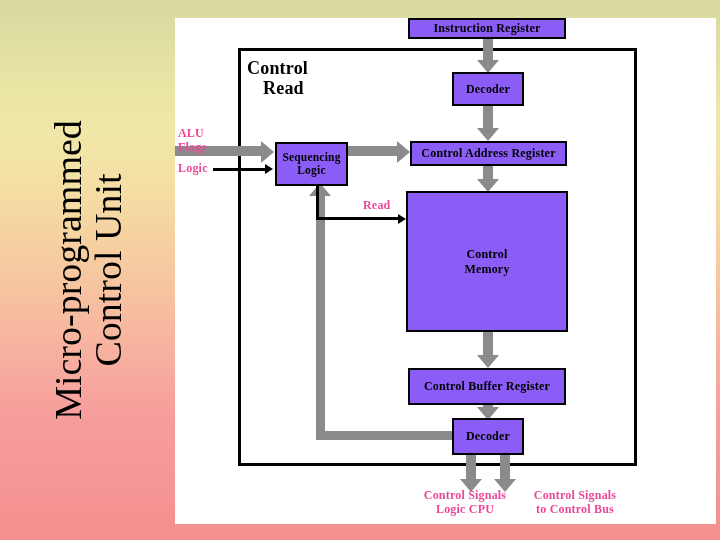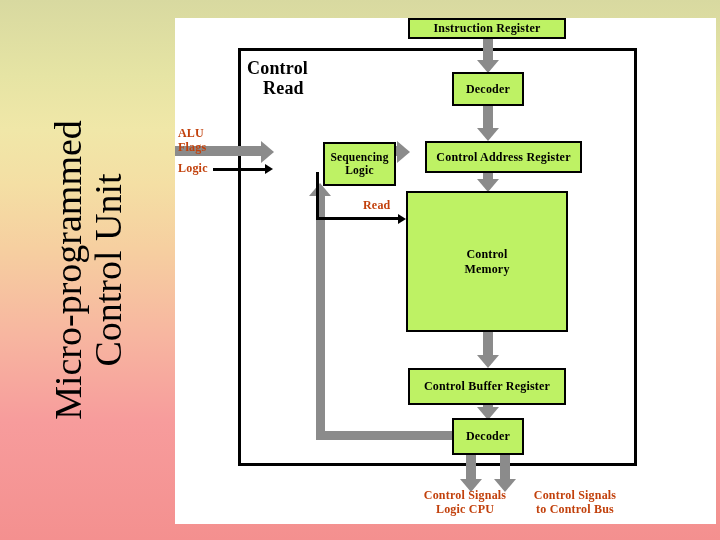--- a/index.html
+++ b/index.html
@@ -83,38 +83,38 @@
     font-weight: bold;
     line-height: 1.12;
     color: #000;
     letter-spacing: 0.2px;
   }
   #cu-label .cu-l2 { display: block; padding-left: 16px; }
 
   
   .box {
     box-sizing: border-box;
-    background: #bef264;
+    background: #8b5cf6;
     border: 2.5px solid #000000;
     display: flex;
     align-items: center;
     justify-content: center;
     text-align: center;
     font-weight: bold;
     color: #000000;
     font-size: 12px;
     letter-spacing: 0.2px;
   }
   #box-ir     { left: 233px; top: 0px;   width: 158px; height: 21px; font-size: 12px; }
   #box-dec1   { left: 277px; top: 54px;  width: 72px;  height: 34px; font-size: 12px; }
-  #box-car    { left: 250px; top: 123px; width: 157px; height: 32px; font-size: 12px; }
+  #box-car    { left: 235px; top: 123px; width: 157px; height: 25px; font-size: 12px; }
   #box-cm     { left: 231px; top: 173px; width: 162px; height: 141px; font-size: 12px; line-height:1.18; }
   #box-cbr    { left: 233px; top: 350px; width: 158px; height: 37px; font-size: 12px; }
   #box-dec2   { left: 277px; top: 400px; width: 72px;  height: 37px; font-size: 12px; }
-  #box-seq    { left: 100px; top: 124px; width: 73px;  height: 44px; font-size: 11.5px; line-height: 1.15; margin-left: 48px; }
+  #box-seq    { left: 100px; top: 124px; width: 73px;  height: 44px; font-size: 11.5px; line-height: 1.15; }
 
   
   .gbar { background: #8b8b8b; }
   .gtri-down {
     width: 0; height: 0;
     border-left: 11px solid transparent;
     border-right: 11px solid transparent;
     border-top: 13px solid #8b8b8b;
   }
   .gtri-up {
@@ -173,21 +173,21 @@
   #clk-head  { left: 90px;  top: 146px; }
 
   #rd-v      { left: 141px;  top: 154px; width: 2.5px; height: 47px; }
   #rd-h      { left: 141px;  top: 199px; width: 84px;  height: 2.5px; }
   #rd-head   { left: 223px;  top: 196px; }
 
   
   .lbl {
     font-weight: bold;
     font-size: 12px;
-    color: #c2410c;
+    color: #ec4899;
     line-height: 1.18;
     letter-spacing: 0.2px;
     white-space: nowrap;
   }
   #lbl-alu   { left: 3px;   top: 108px; text-align: left; }
   #lbl-clock { left: 3px;   top: 143px; }
   #lbl-read  { left: 188px; top: 180px; }
   #lbl-nac   { left: 151px; top: 395px; }
   #lbl-out1  { left: 215px; top: 470px; text-align: center; width: 150px; }
   #lbl-out2  { left: 325px; top: 470px; text-align: center; width: 150px; }

